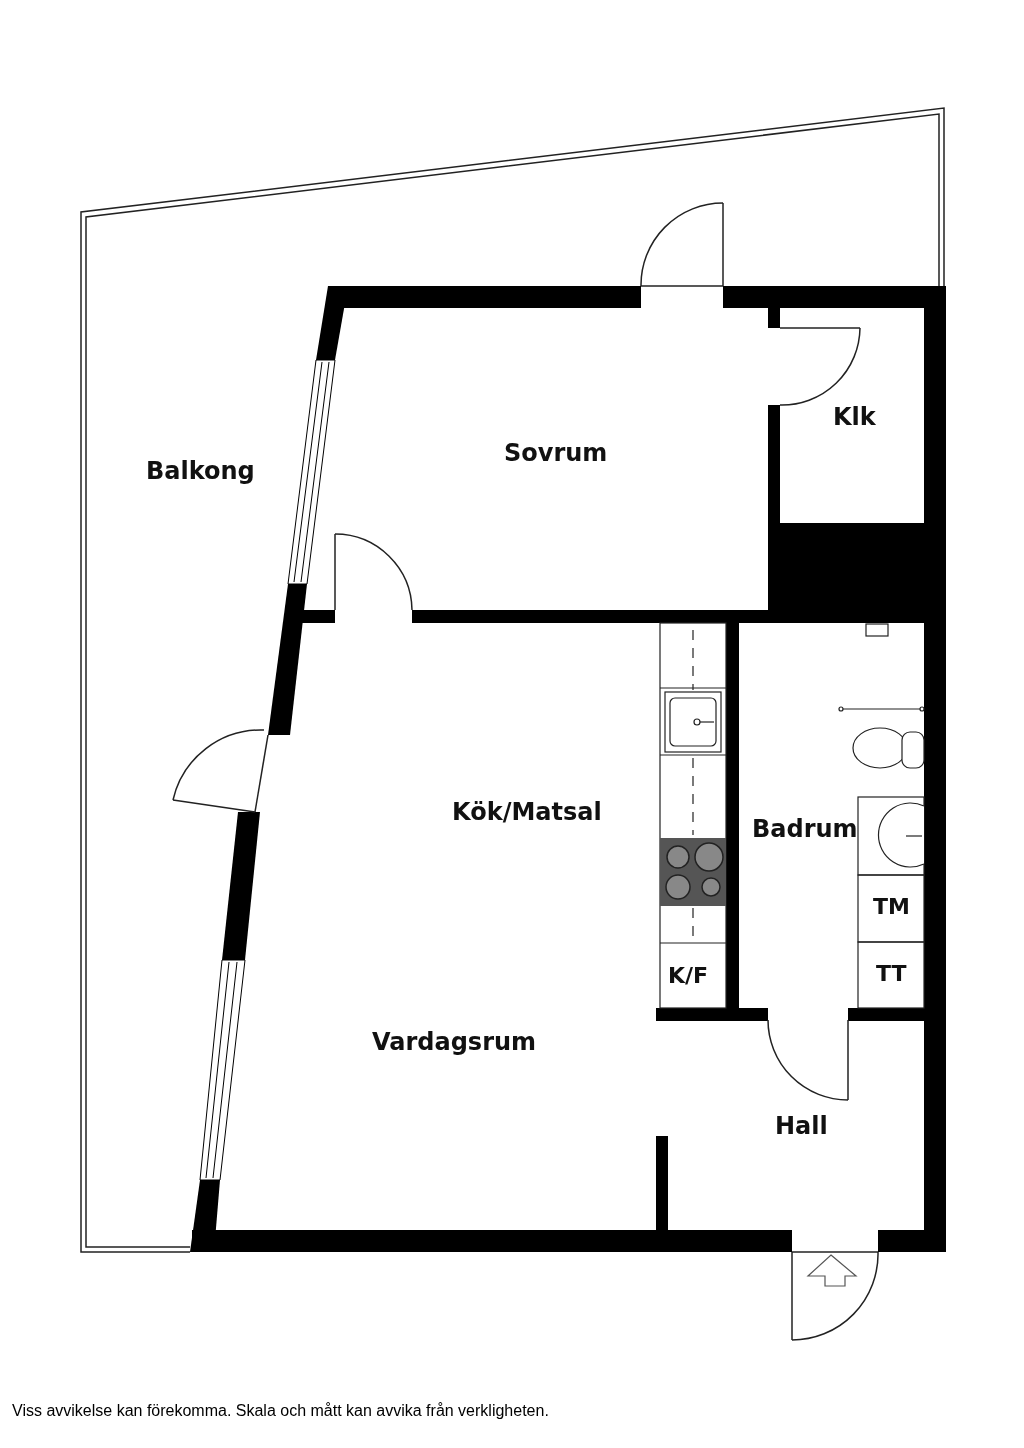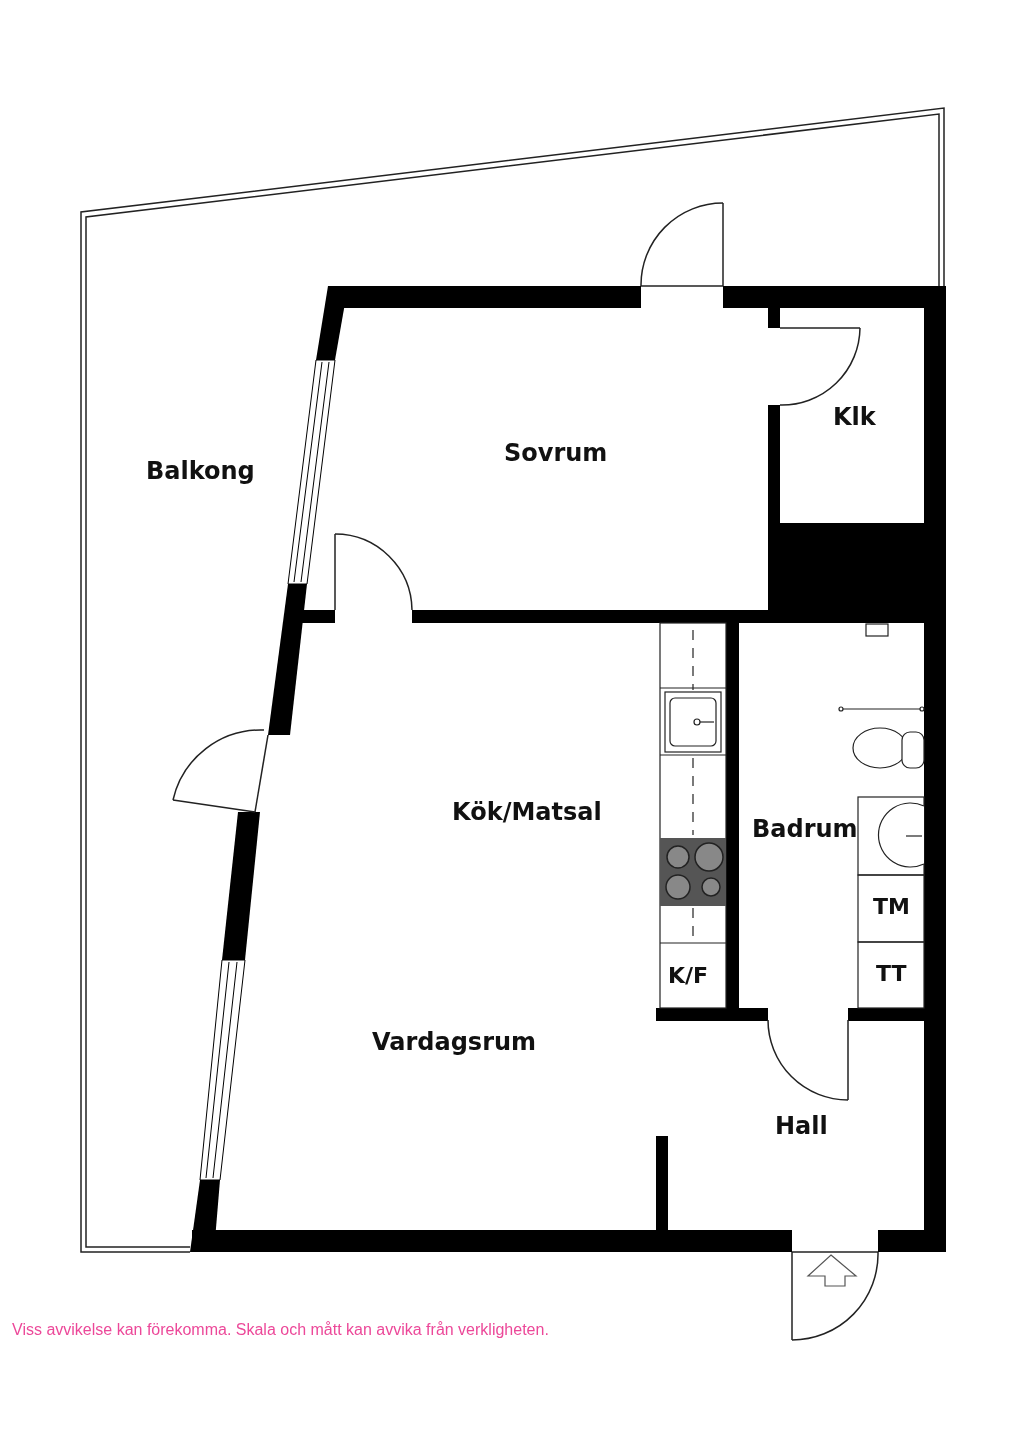--- a/index.html
+++ b/index.html
@@ -1,20 +1,20 @@
 <!DOCTYPE html>
 <html><head>
 <meta charset="utf-8">
 <style>
   html,body{margin:0;padding:0;background:#fff;}
   body{width:1024px;height:1448px;position:relative;overflow:hidden;font-family:"DejaVu Sans",sans-serif;}
   svg{position:absolute;left:0;top:0;}
   .lbl{font-family:"DejaVu Sans",sans-serif;font-weight:bold;font-size:24px;fill:#111;}
   .lbl-sm{font-family:"DejaVu Sans",sans-serif;font-weight:bold;font-size:22px;fill:#111;}
-  .disclaimer{position:absolute;left:12px;top:1321px;font-family:"Liberation Sans",sans-serif;font-size:16px;color:#ec4899;}
+  .disclaimer{position:absolute;left:12px;top:1402px;font-family:"Liberation Sans",sans-serif;font-size:16px;color:#000000;}
 </style>
 </head>
 <body>
 
 <svg width="1024" height="1448" viewBox="0 0 1024 1448" xmlns="http://www.w3.org/2000/svg">
 
   <g fill="none" stroke="#222" stroke-width="1.5">
     <polyline points="190,1252 81,1252 81,212 944,108 944,288"></polyline>
     <polyline points="190,1247 86,1247 86,217 939,114 939,288"></polyline>
   </g>

